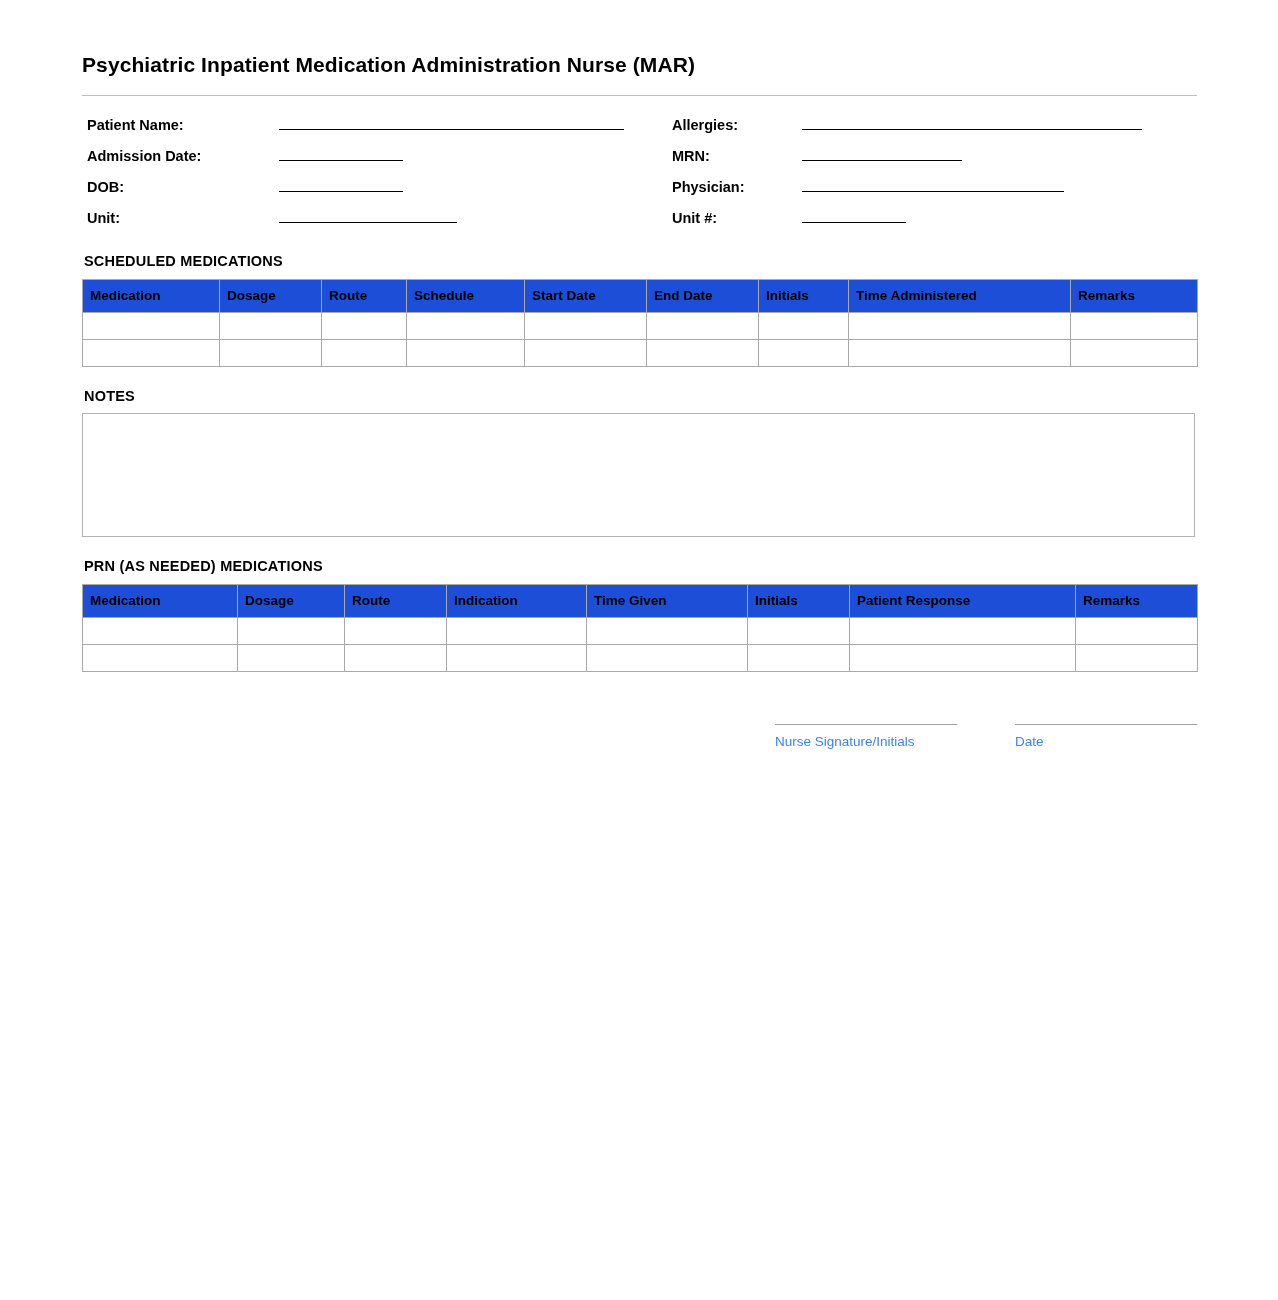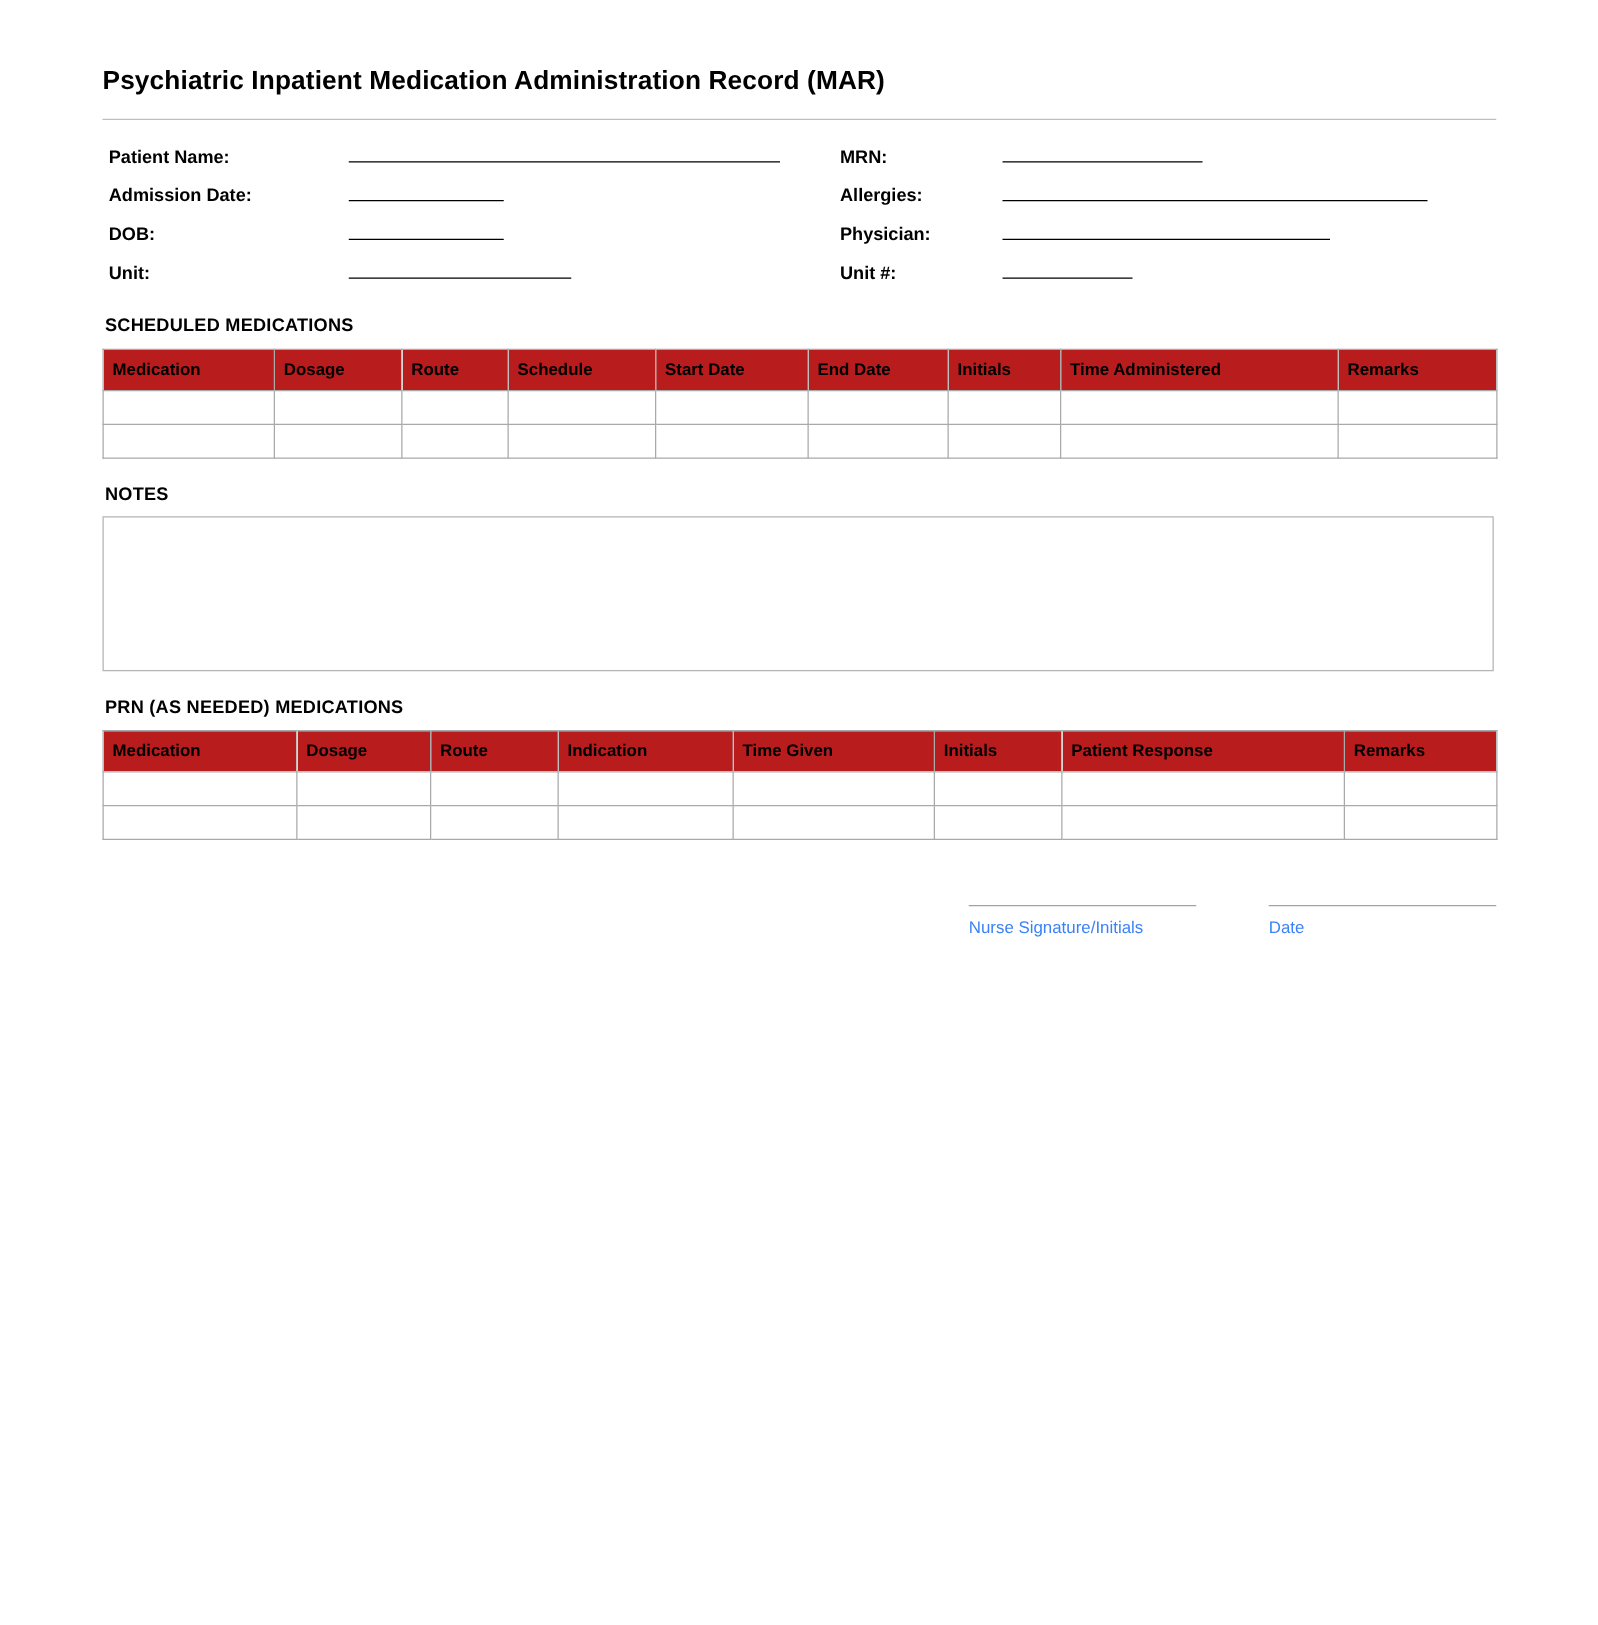--- a/index.html
+++ b/index.html
@@ -115,21 +115,21 @@
     padding: 0;
     text-align: left;
     vertical-align: middle;
   }
   table.grid th {
     font-size: 13.5px;
     font-weight: bold;
     padding: 6px 0 6px 7px;
     height: 20px;
     line-height: 16px;
-    background: #b91c1c;
+    background: #1d4ed8;
     white-space: nowrap;
     overflow: hidden;
   }
   table.grid td {
     height: 26px;
   }
 
   
   .notes-box {
     border: 1px solid #b4b4b4;
@@ -163,21 +163,21 @@
     padding-top: 9px;
     white-space: nowrap;
   }
 </style>
 </head>
 <body>
 
 <div class="page">
   <div class="sheet">
 
-    <h1 class="doc-title">Psychiatric Inpatient Medication Administration Record (MAR)</h1>
+    <h1 class="doc-title">Psychiatric Inpatient Medication Administration Nurse (MAR)</h1>
     <div class="title-rule"></div>
 
     <div class="info-block">
       <div class="info-col left">
           <div class="info-row">
             <span class="info-label">Patient Name:</span>
             <span class="info-line w-name"></span>
           </div>
           <div class="info-row">
             <span class="info-label">Admission Date:</span>
@@ -187,26 +187,26 @@
             <span class="info-label">DOB:</span>
             <span class="info-line w-dob"></span>
           </div>
           <div class="info-row">
             <span class="info-label">Unit:</span>
             <span class="info-line w-unit"></span>
           </div>
         </div>
       <div class="info-col right">
           <div class="info-row">
+            <span class="info-label">Allergies:</span>
+            <span class="info-line w-allg"></span>
+          </div>
+          <div class="info-row">
             <span class="info-label">MRN:</span>
             <span class="info-line w-mrn"></span>
-          </div>
-          <div class="info-row">
-            <span class="info-label">Allergies:</span>
-            <span class="info-line w-allg"></span>
           </div>
           <div class="info-row">
             <span class="info-label">Physician:</span>
             <span class="info-line w-phys"></span>
           </div>
           <div class="info-row">
             <span class="info-label">Unit #:</span>
             <span class="info-line w-room"></span>
           </div>
         </div>

